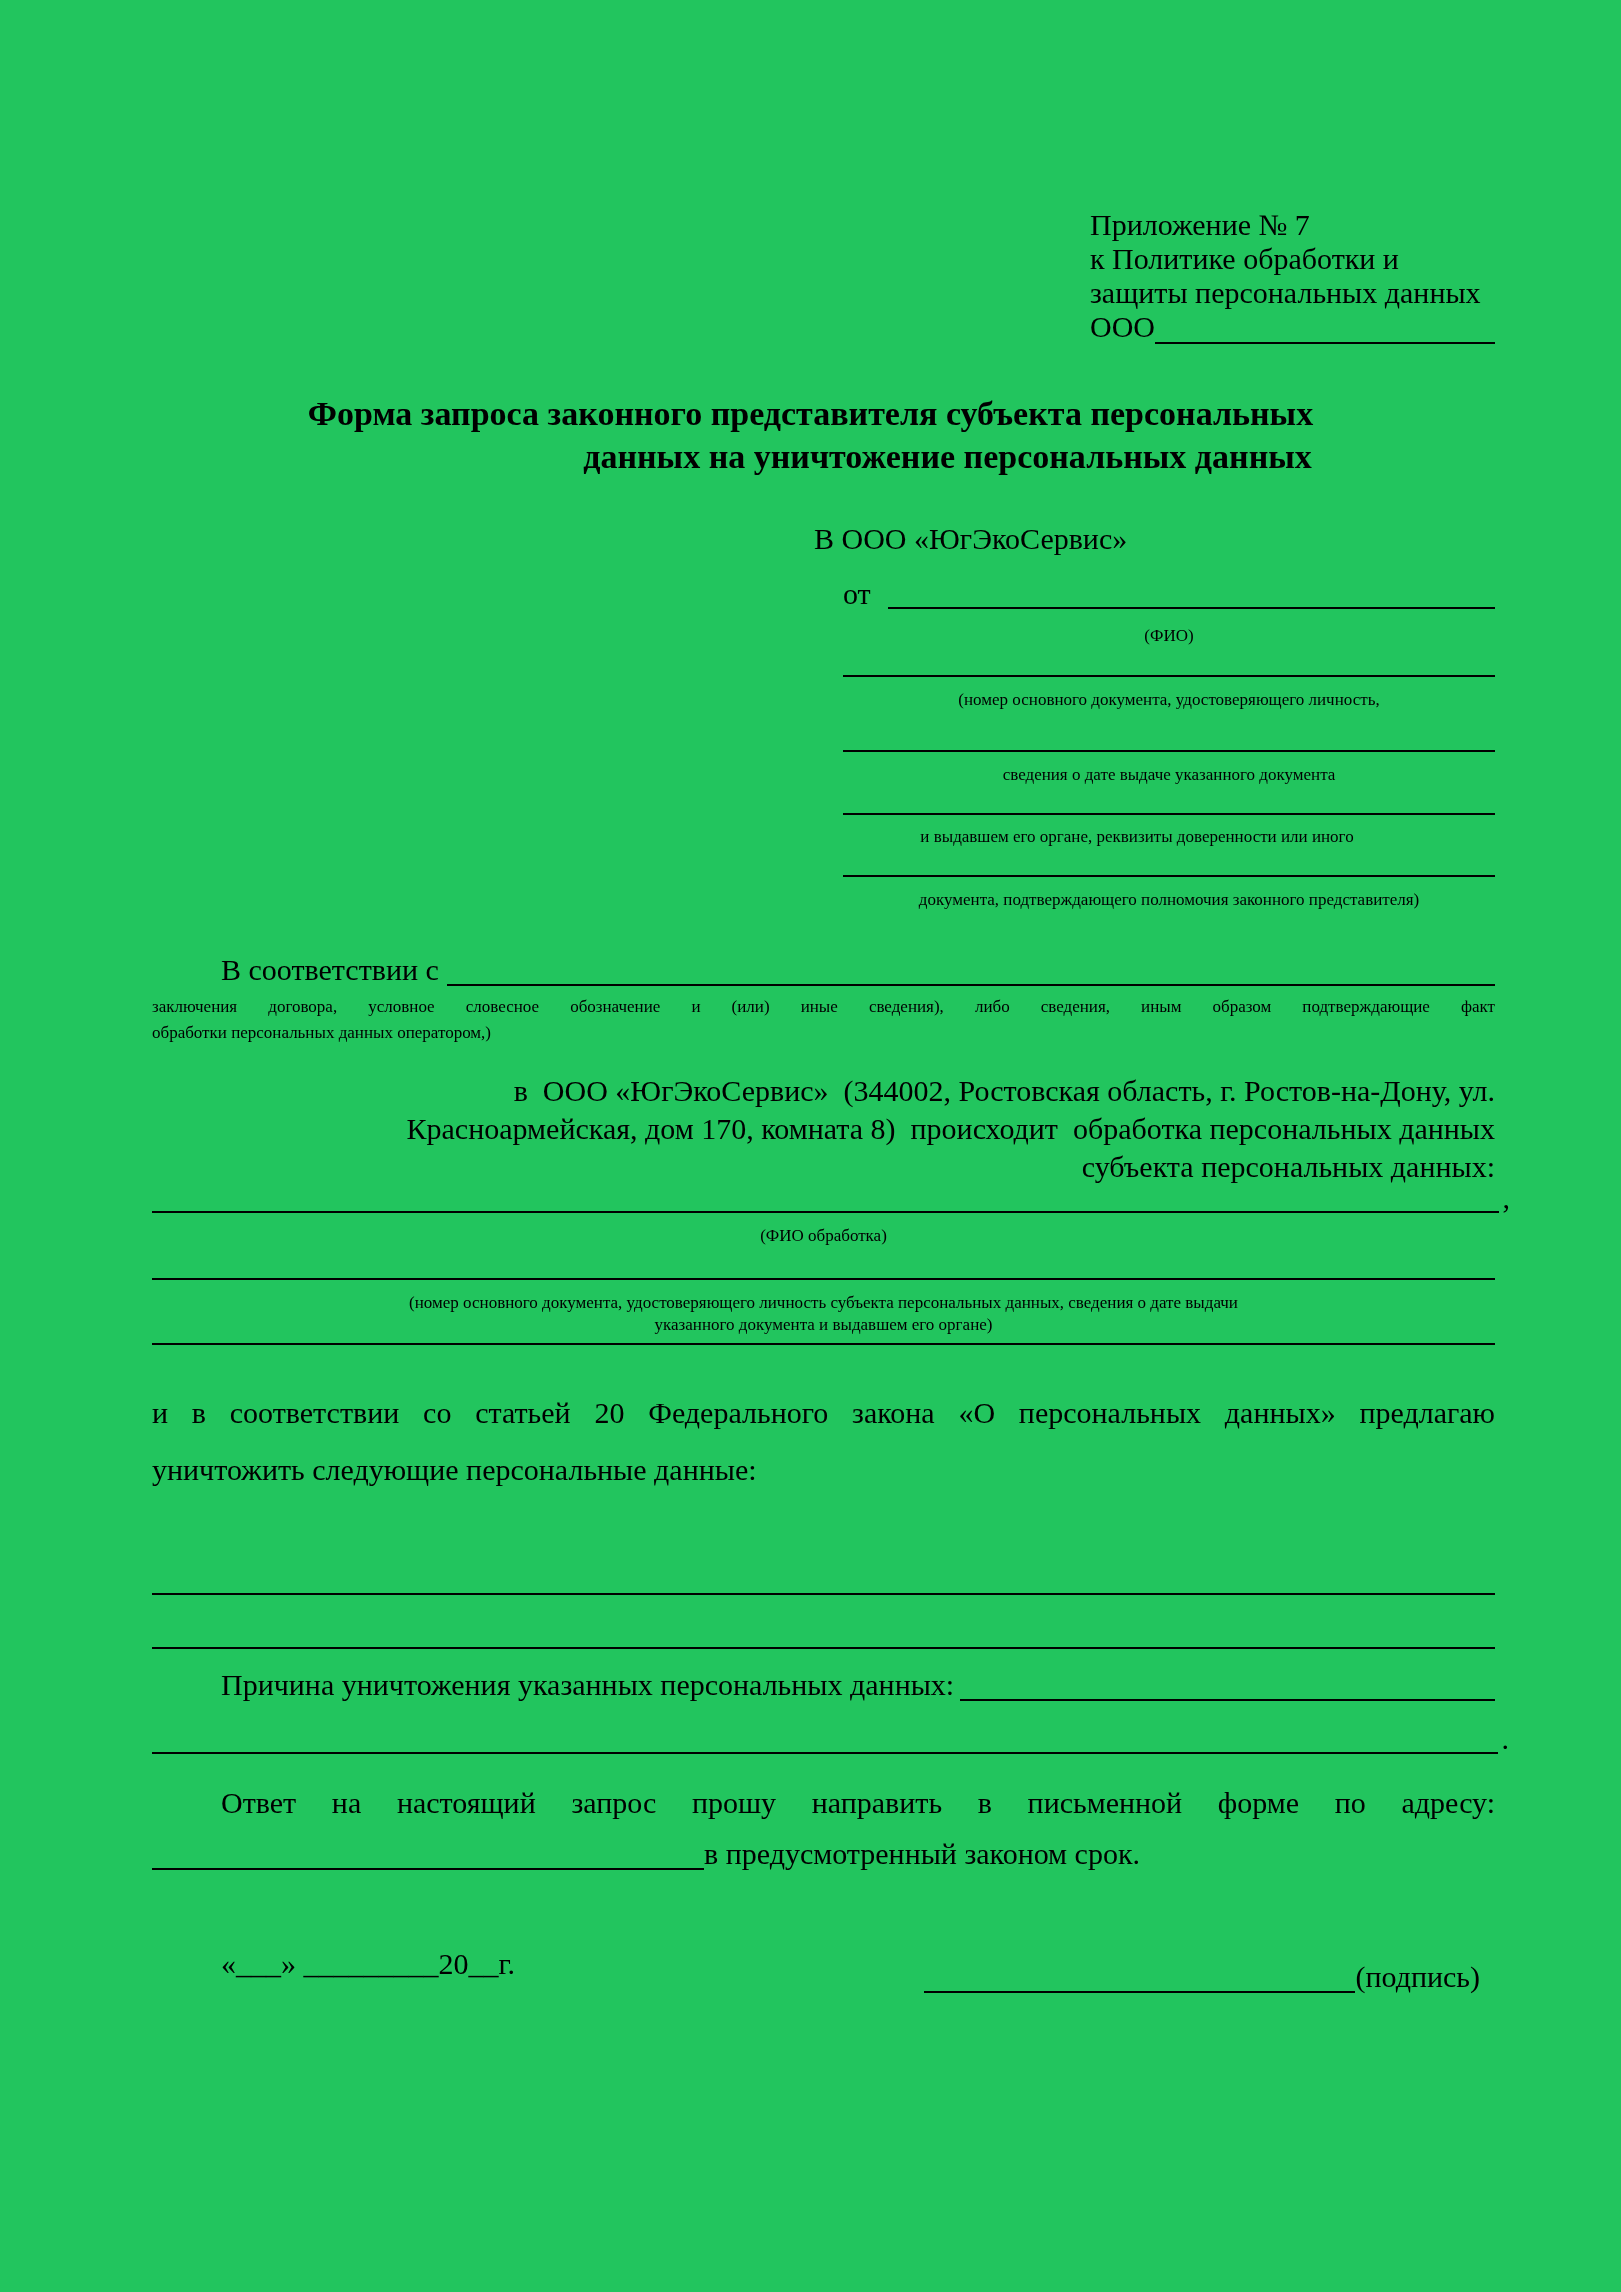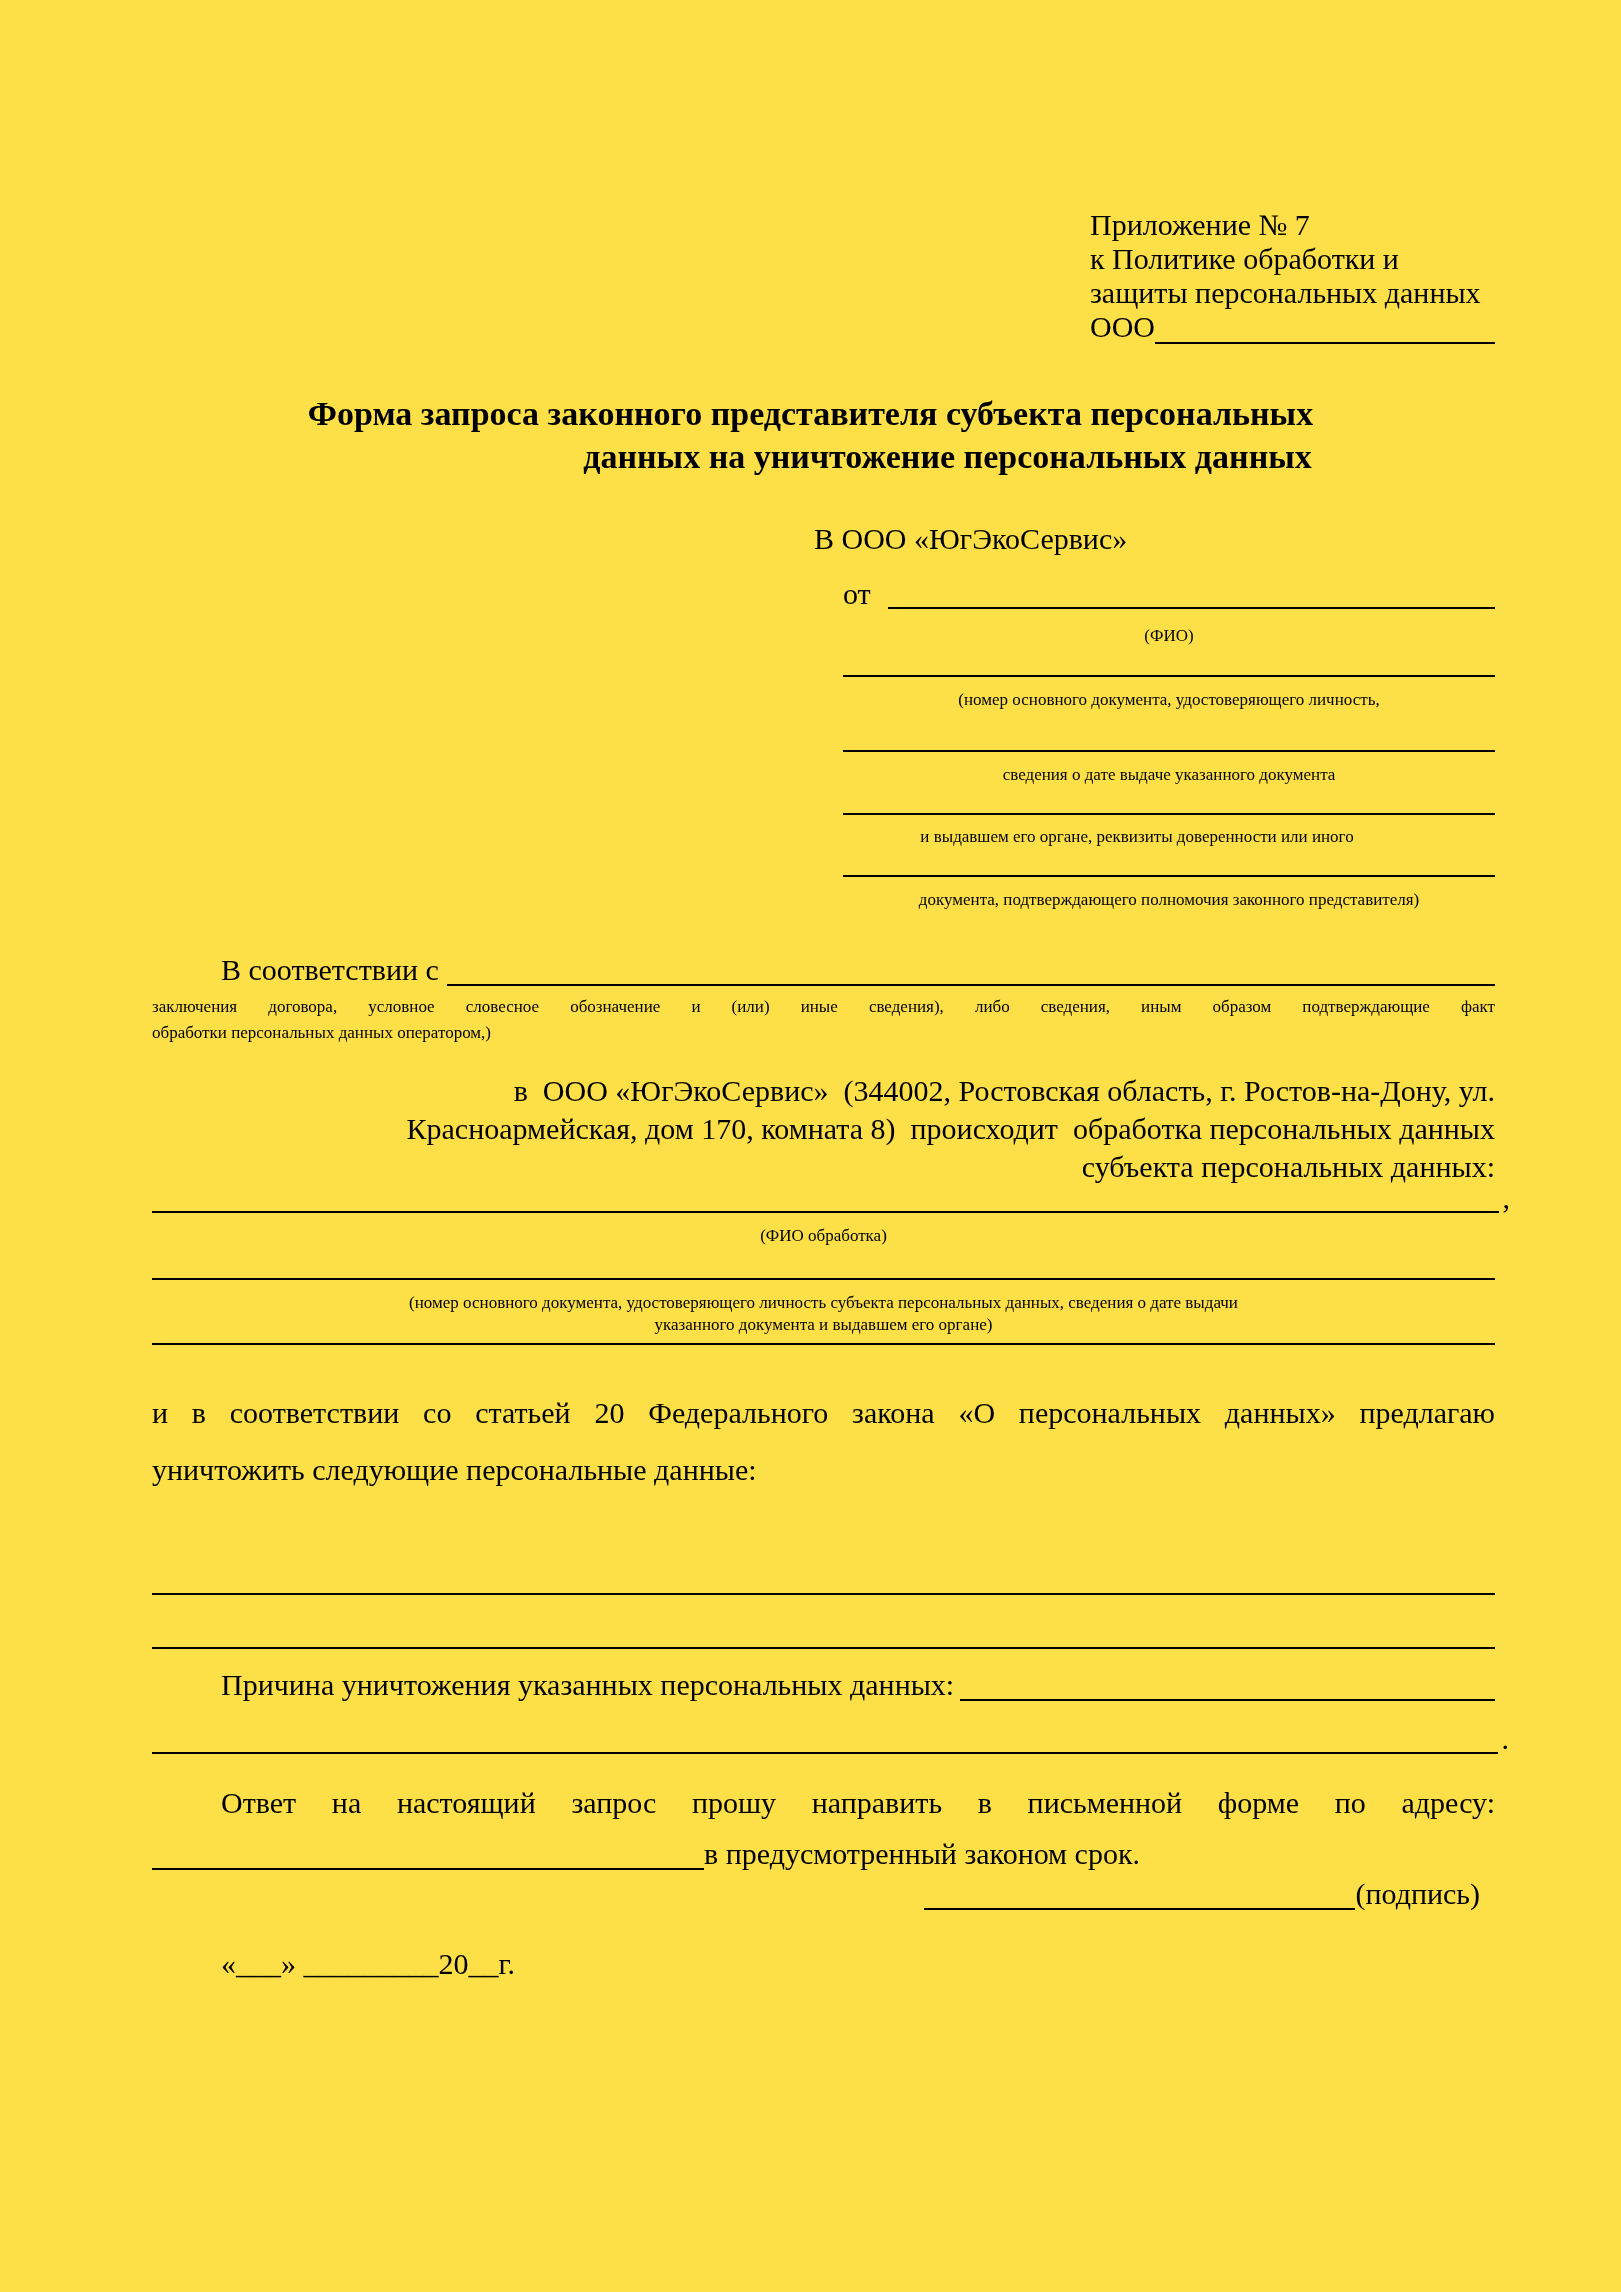--- a/index.html
+++ b/index.html
@@ -1,20 +1,20 @@
 <!DOCTYPE html>
 <html lang="ru"><head>
 <meta charset="utf-8">
 <style>
   html,body { margin:0; padding:0; background:#ffffff; }
   .page {
     position: relative;
     width: 1621px;
     height: 2293px;
-    background: #fde047;
+    background: #22c55e;
     color: #000000;
     font-family: "Liberation Serif", "DejaVu Serif", serif;
     font-size: 30px;
     overflow: hidden;
   }
   .abs { position:absolute; }
   .bold { font-weight:bold; }
   .center { text-align:center; }
   .row { display:flex; align-items:flex-end; }
   .fill { flex:1 1 auto; border-bottom:2px solid #000; height:0; }
@@ -65,21 +65,21 @@
   #reason-row .label { margin-left:69px; white-space:nowrap; margin-right:5.9px; }
   #period-row { left:152px; top:1723px; width:1357px; line-height:31px; }
   #period-row .tail { margin-left:3.9px; }
 
   #response { left:152px; top:1786px; width:1343px; text-indent:69px; }
   #tail-row { left:152px; top:1837px; width:1343px; line-height:33px; }
   #tail-row .fill2 { width:552px; border-bottom:2px solid #000; height:0; }
 
   
   #footer-date { left:221px; top:1947px; line-height:33px; }
-  #footer-sig  { left:924px; top:1877px; width:556px; line-height:33px; }
+  #footer-sig  { left:924px; top:1960px; width:556px; line-height:33px; }
 </style>
 </head>
 <body>
 
 <div class="page">
 
   <div class="abs" id="appendix">
     <div>Приложение № 7</div>
     <div>к Политике обработки и</div>
     <div>защиты персональных данных</div>

